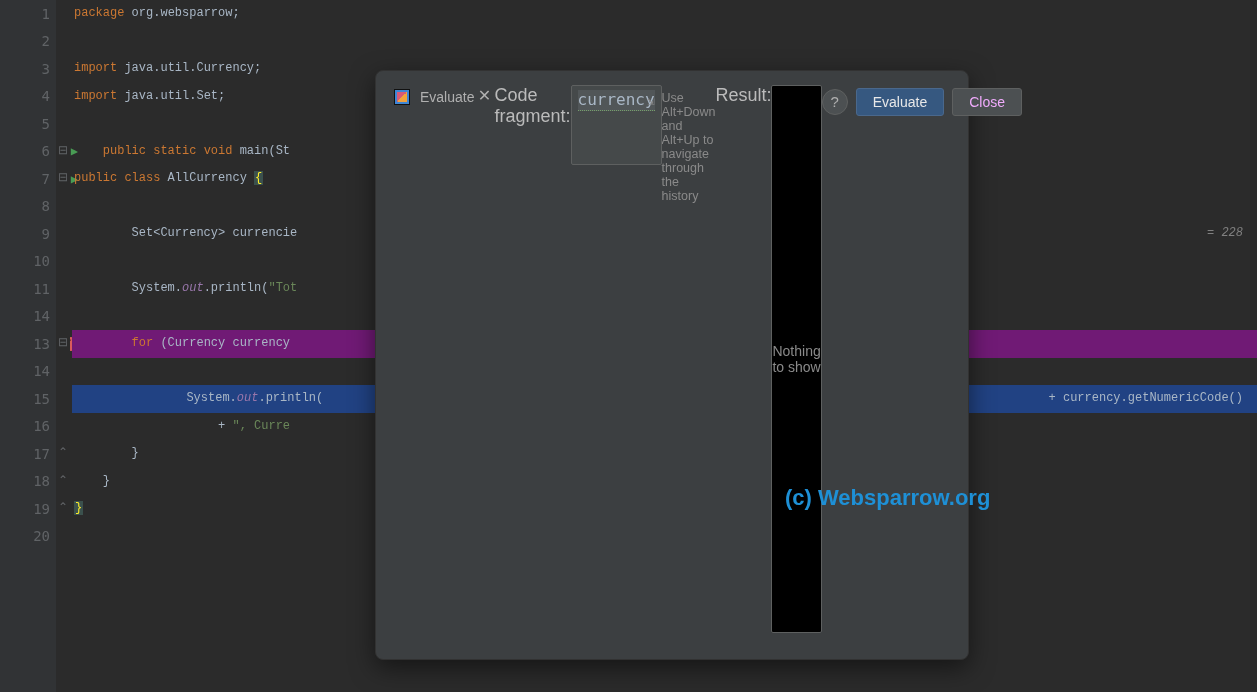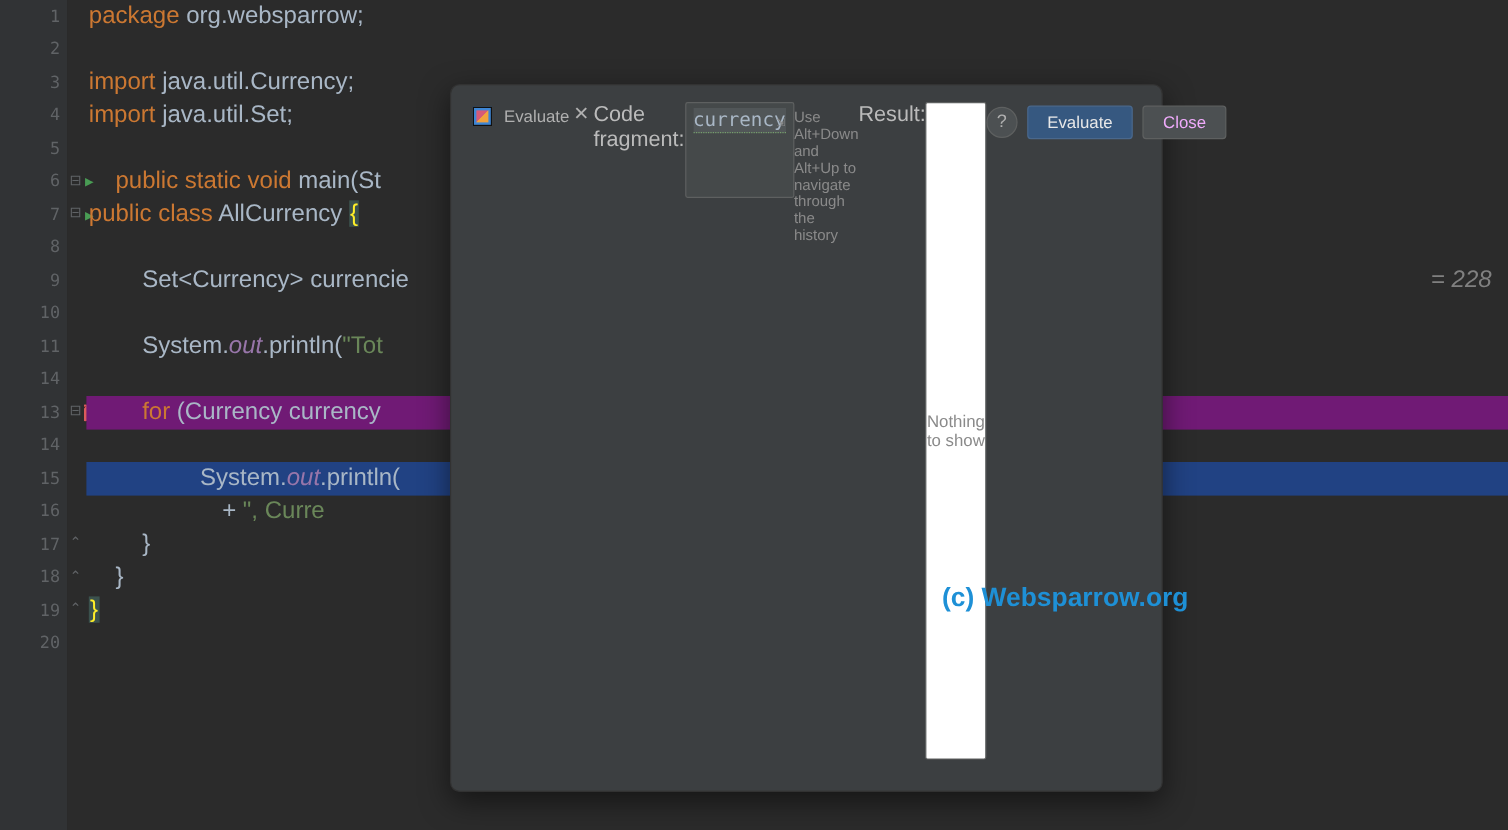--- a/index.html
+++ b/index.html
@@ -66,22 +66,22 @@
   .fold-mark {
     position: absolute;
     left: 2px;
     width: 9px; height: 9px;
     color: #606366;
     font-size: 12px;
     line-height: 9px;
   }
   .code-area {
     flex: 1;
-    font-family: Liberation Sans, sans-serif;
-    font-size: 20px;
+    font-family: Liberation Mono, monospace;
+    font-size: 12px;
     line-height: 27.5px;
     padding-left: 2px;
     position: relative;
   }
   .code-line {
     height: 27.5px;
     white-space: pre;
     padding-left: 2px;
   }
   .kw { color: #cc7832; }
@@ -178,21 +178,21 @@
     font-size: 12px;
   }
   .hint {
     color: #8a8a8a;
     font-size: 12.5px;
     text-align: left;
     margin: 6px 0 10px 0;
   }
   .result-box {
     flex: 1;
-    background: #ffffff;
+    background: #000000;
     border: 1px solid #5e6060;
     border-radius: 2px;
     display: flex;
     align-items: center;
     justify-content: center;
     color: #8a8a8a;
     margin-bottom: 12px;
   }
   .dialog-footer {
     display: flex;
@@ -271,21 +271,21 @@
       <div class="code-line"></div>
       <div class="code-line">    <span class="kw">public static void</span> main(St</div>
       <div class="code-line"><span class="kw">public class</span> AllCurrency <span class="hl-brace">{</span></div>
       <div class="code-line"></div>
       <div class="code-line" style="position: relative;">        Set&lt;Currency&gt; currencie<span style="position: absolute; right: 14px;"><span class="comment"> = 228</span></span></div>
       <div class="code-line"></div>
       <div class="code-line">        System.<span class="field-italic">out</span>.println(<span class="str">"Tot</span></div>
       <div class="code-line"></div>
       <div class="code-line line-bg-bp">        <span class="kw">for</span> (Currency currency </div>
       <div class="code-line"></div>
-      <div class="code-line line-bg-sel" style="position: relative;">            System.<span class="field-italic">out</span>.println(</div>
+      <div class="code-line line-bg-sel" style="position: relative;">            System.<span class="field-italic">out</span>.println(<span style="position: absolute; right: 14px;">+ currency.getNumericCode()</span></div>
       <div class="code-line">                    + <span class="str">", Curre</span></div>
       <div class="code-line">        }</div>
       <div class="code-line">    }</div>
       <div class="code-line"><span class="hl-brace">}</span></div>
       <div class="code-line"></div>
     </div>
 </div>
 
 <div class="watermark">(c) Websparrow.org</div>
 

